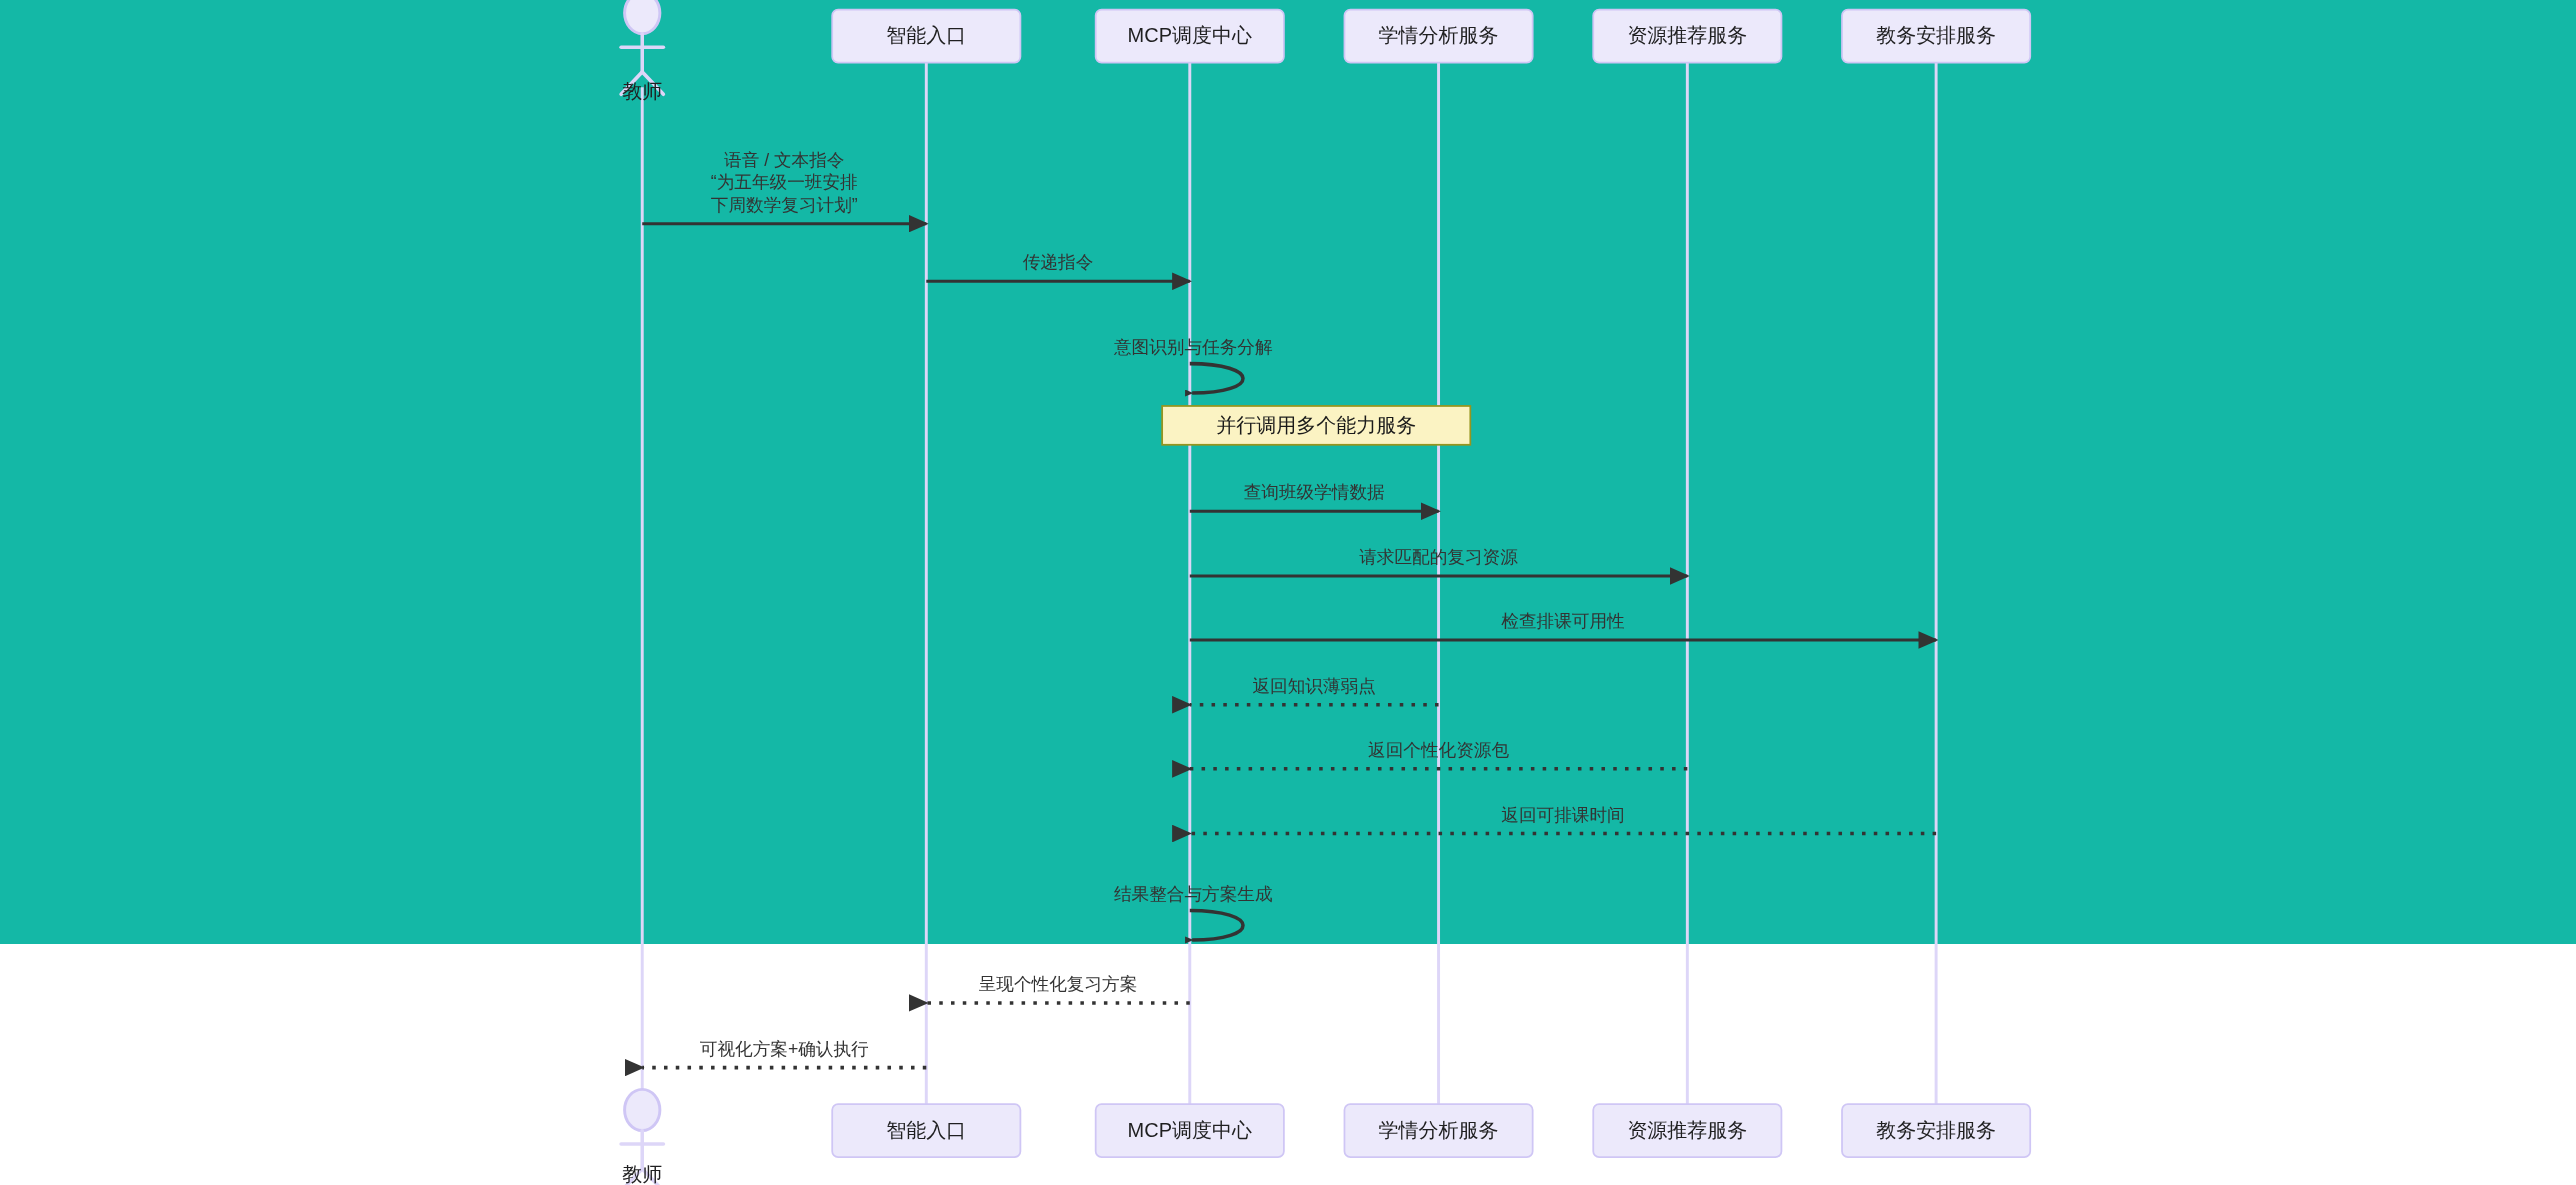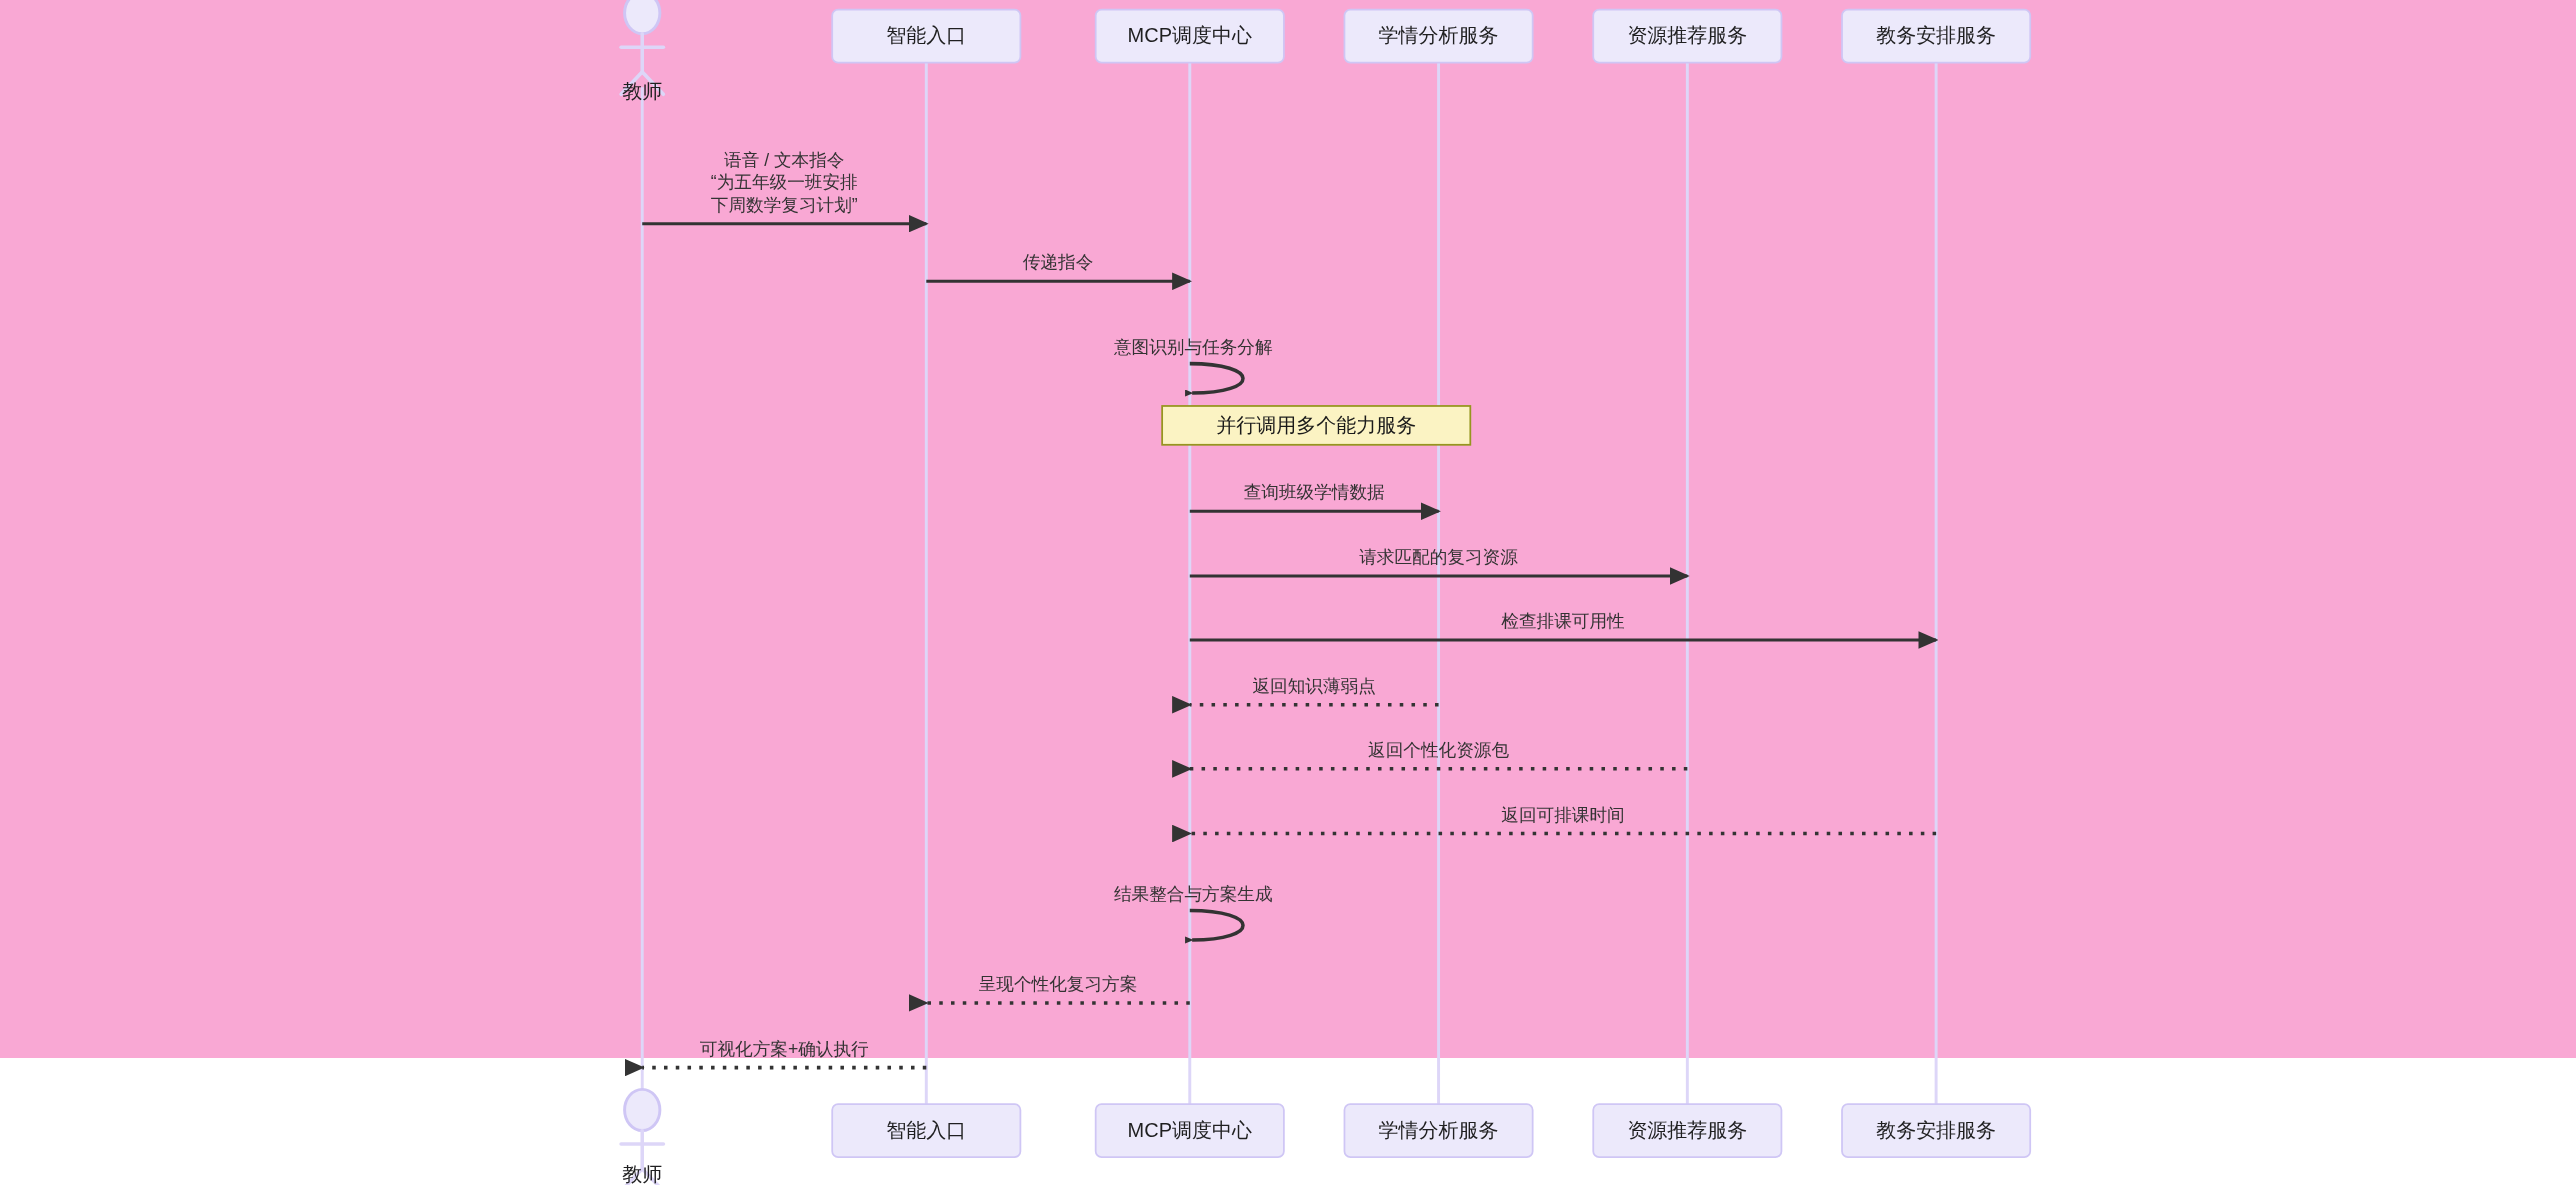--- a/index.html
+++ b/index.html
@@ -1,20 +1,20 @@
 <!DOCTYPE html>
 <html style="font-size:9.4px"><head>
 <meta charset="utf-8">
 <style>
   html,body{margin:0;padding:0;background:#ffffff;}
   body{
     font-family:"Liberation Sans","DejaVu Sans",sans-serif;
     width:2576px;height:1186px;overflow:hidden;
   }
-  #stage{position:relative;width:2576px;height:1058px;background:#f9a8d4;}
+  #stage{position:relative;width:2576px;height:944px;background:#14b8a6;}
   svg.diagram{position:absolute;left:0;top:0;width:2576px;height:1186px;}
   .participant-label{
     font-size:34px;fill:#1f1f20;text-anchor:middle;dominant-baseline:middle;
     font-family:"Liberation Sans","DejaVu Sans",sans-serif;
   }
   .actor-label{
     font-size:34px;fill:#1f1f20;text-anchor:middle;
     font-family:"Liberation Sans","DejaVu Sans",sans-serif;
   }
   .msg-label{

